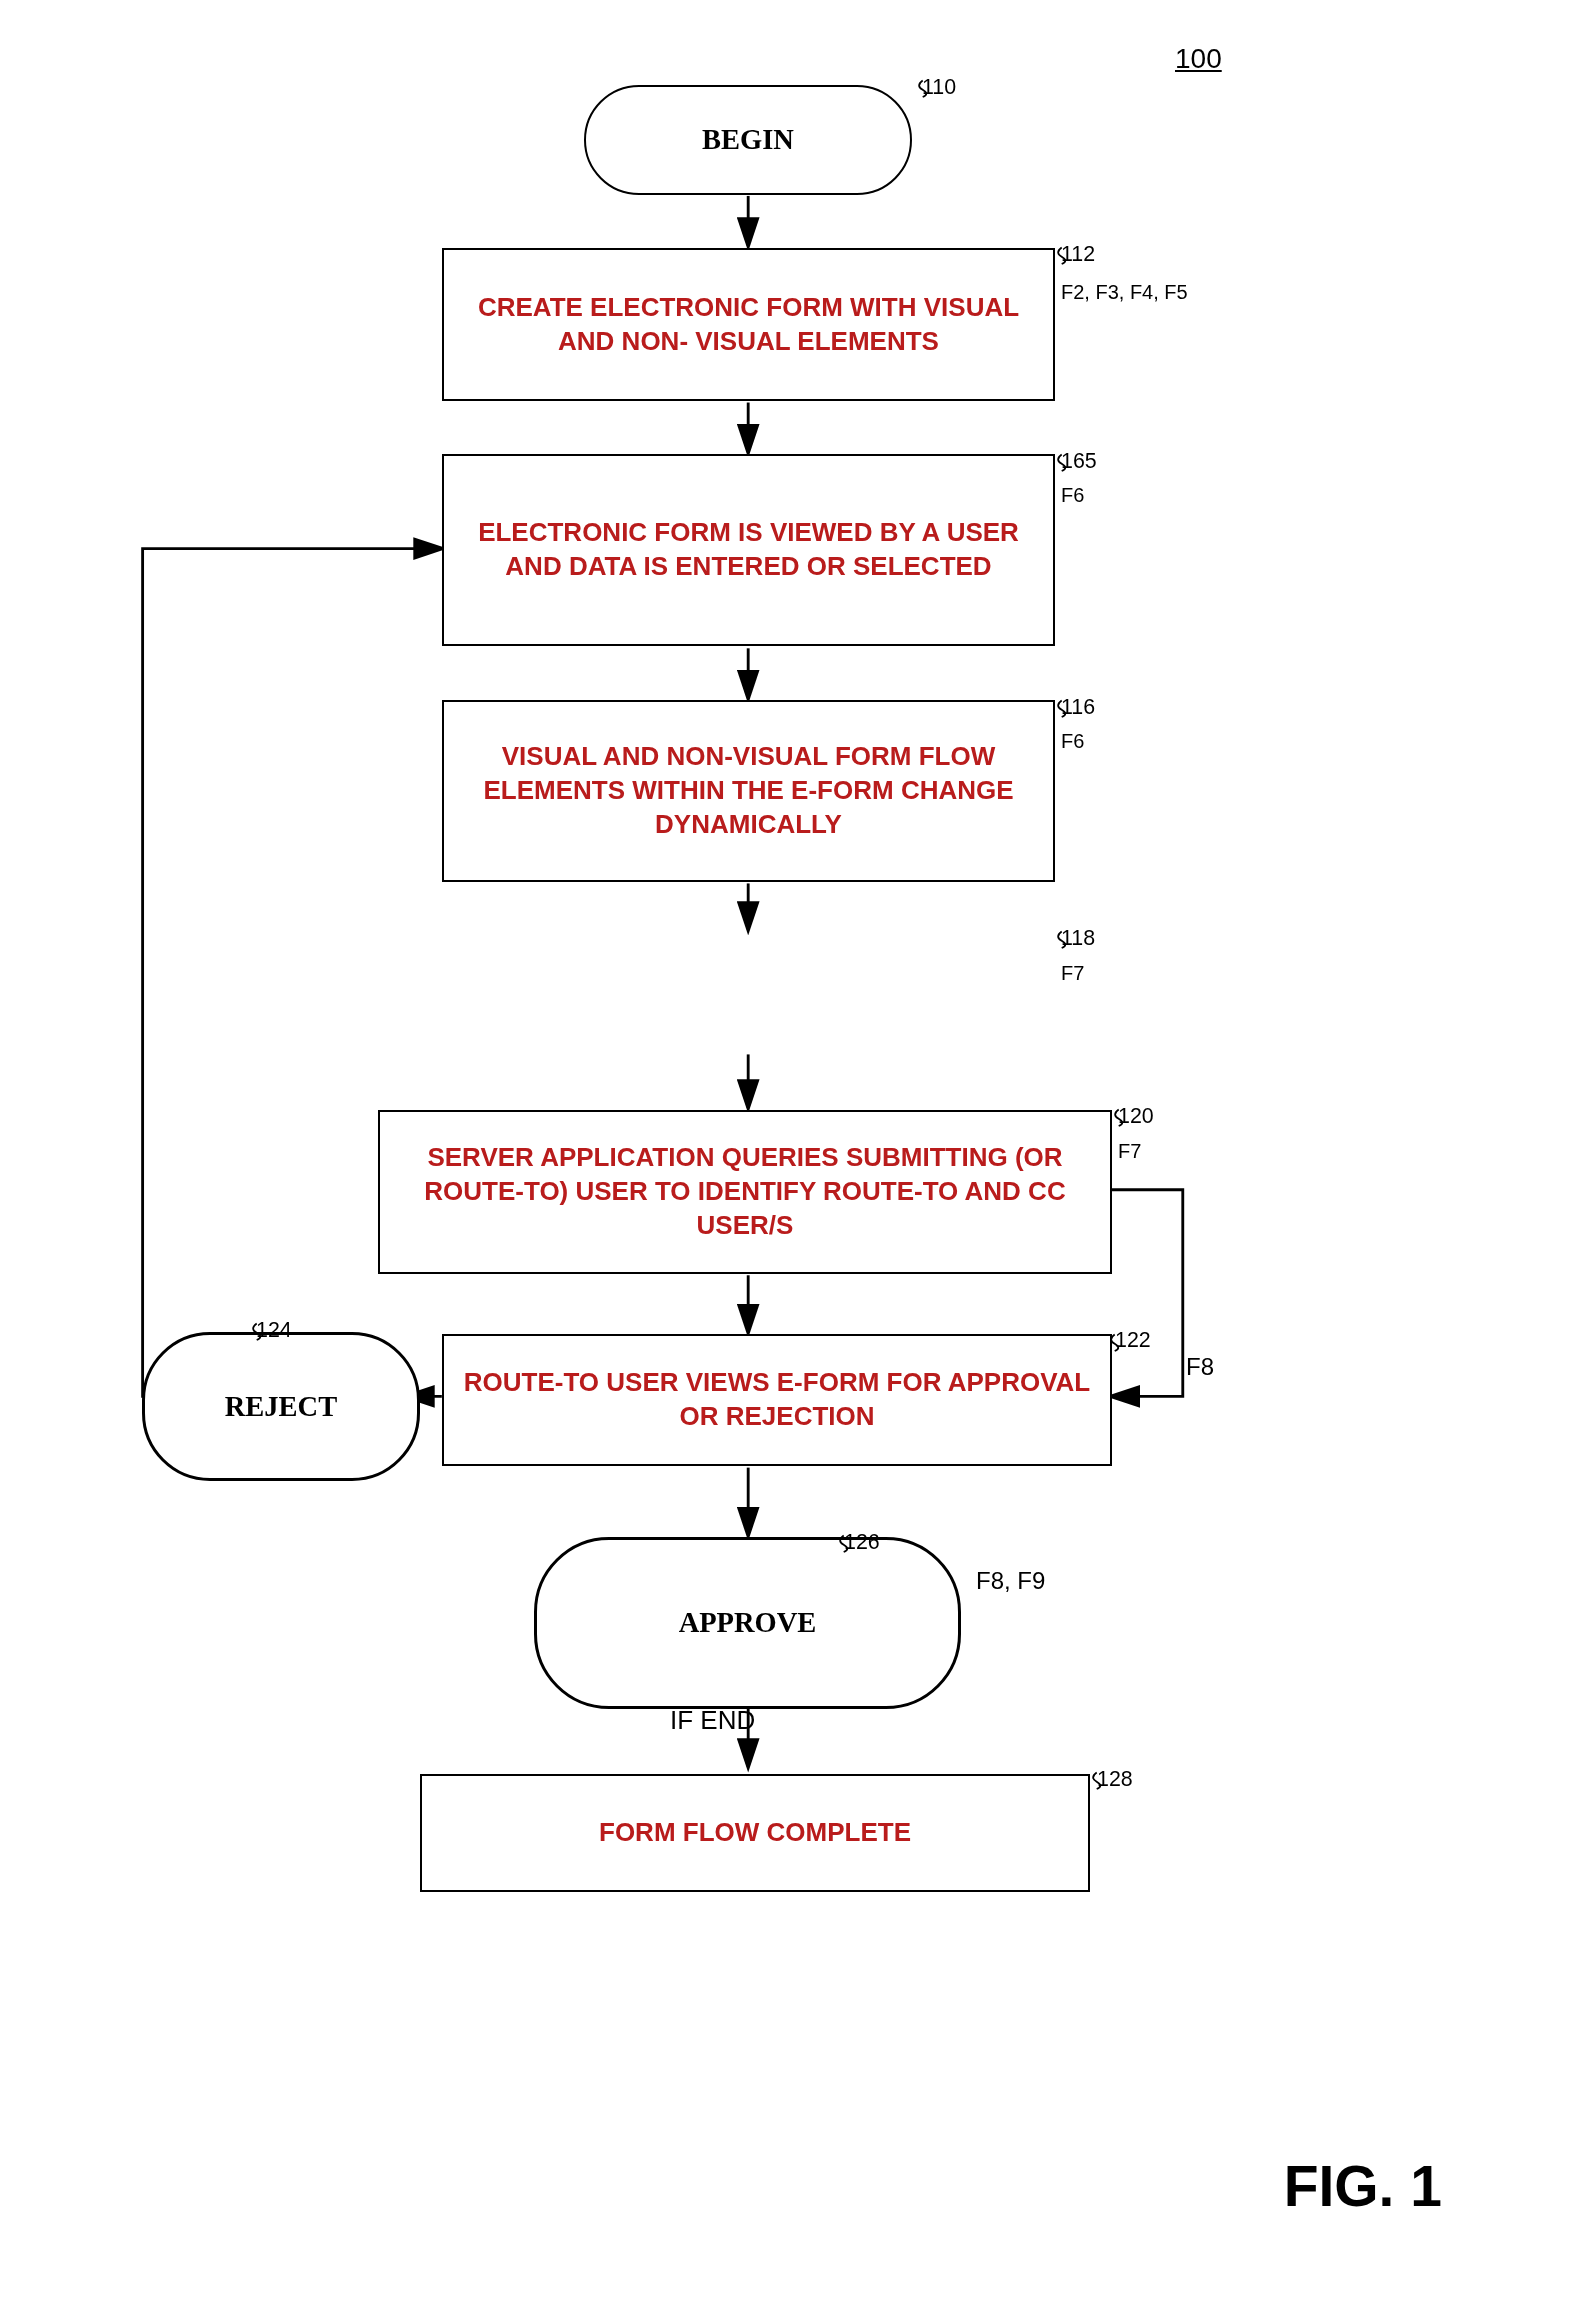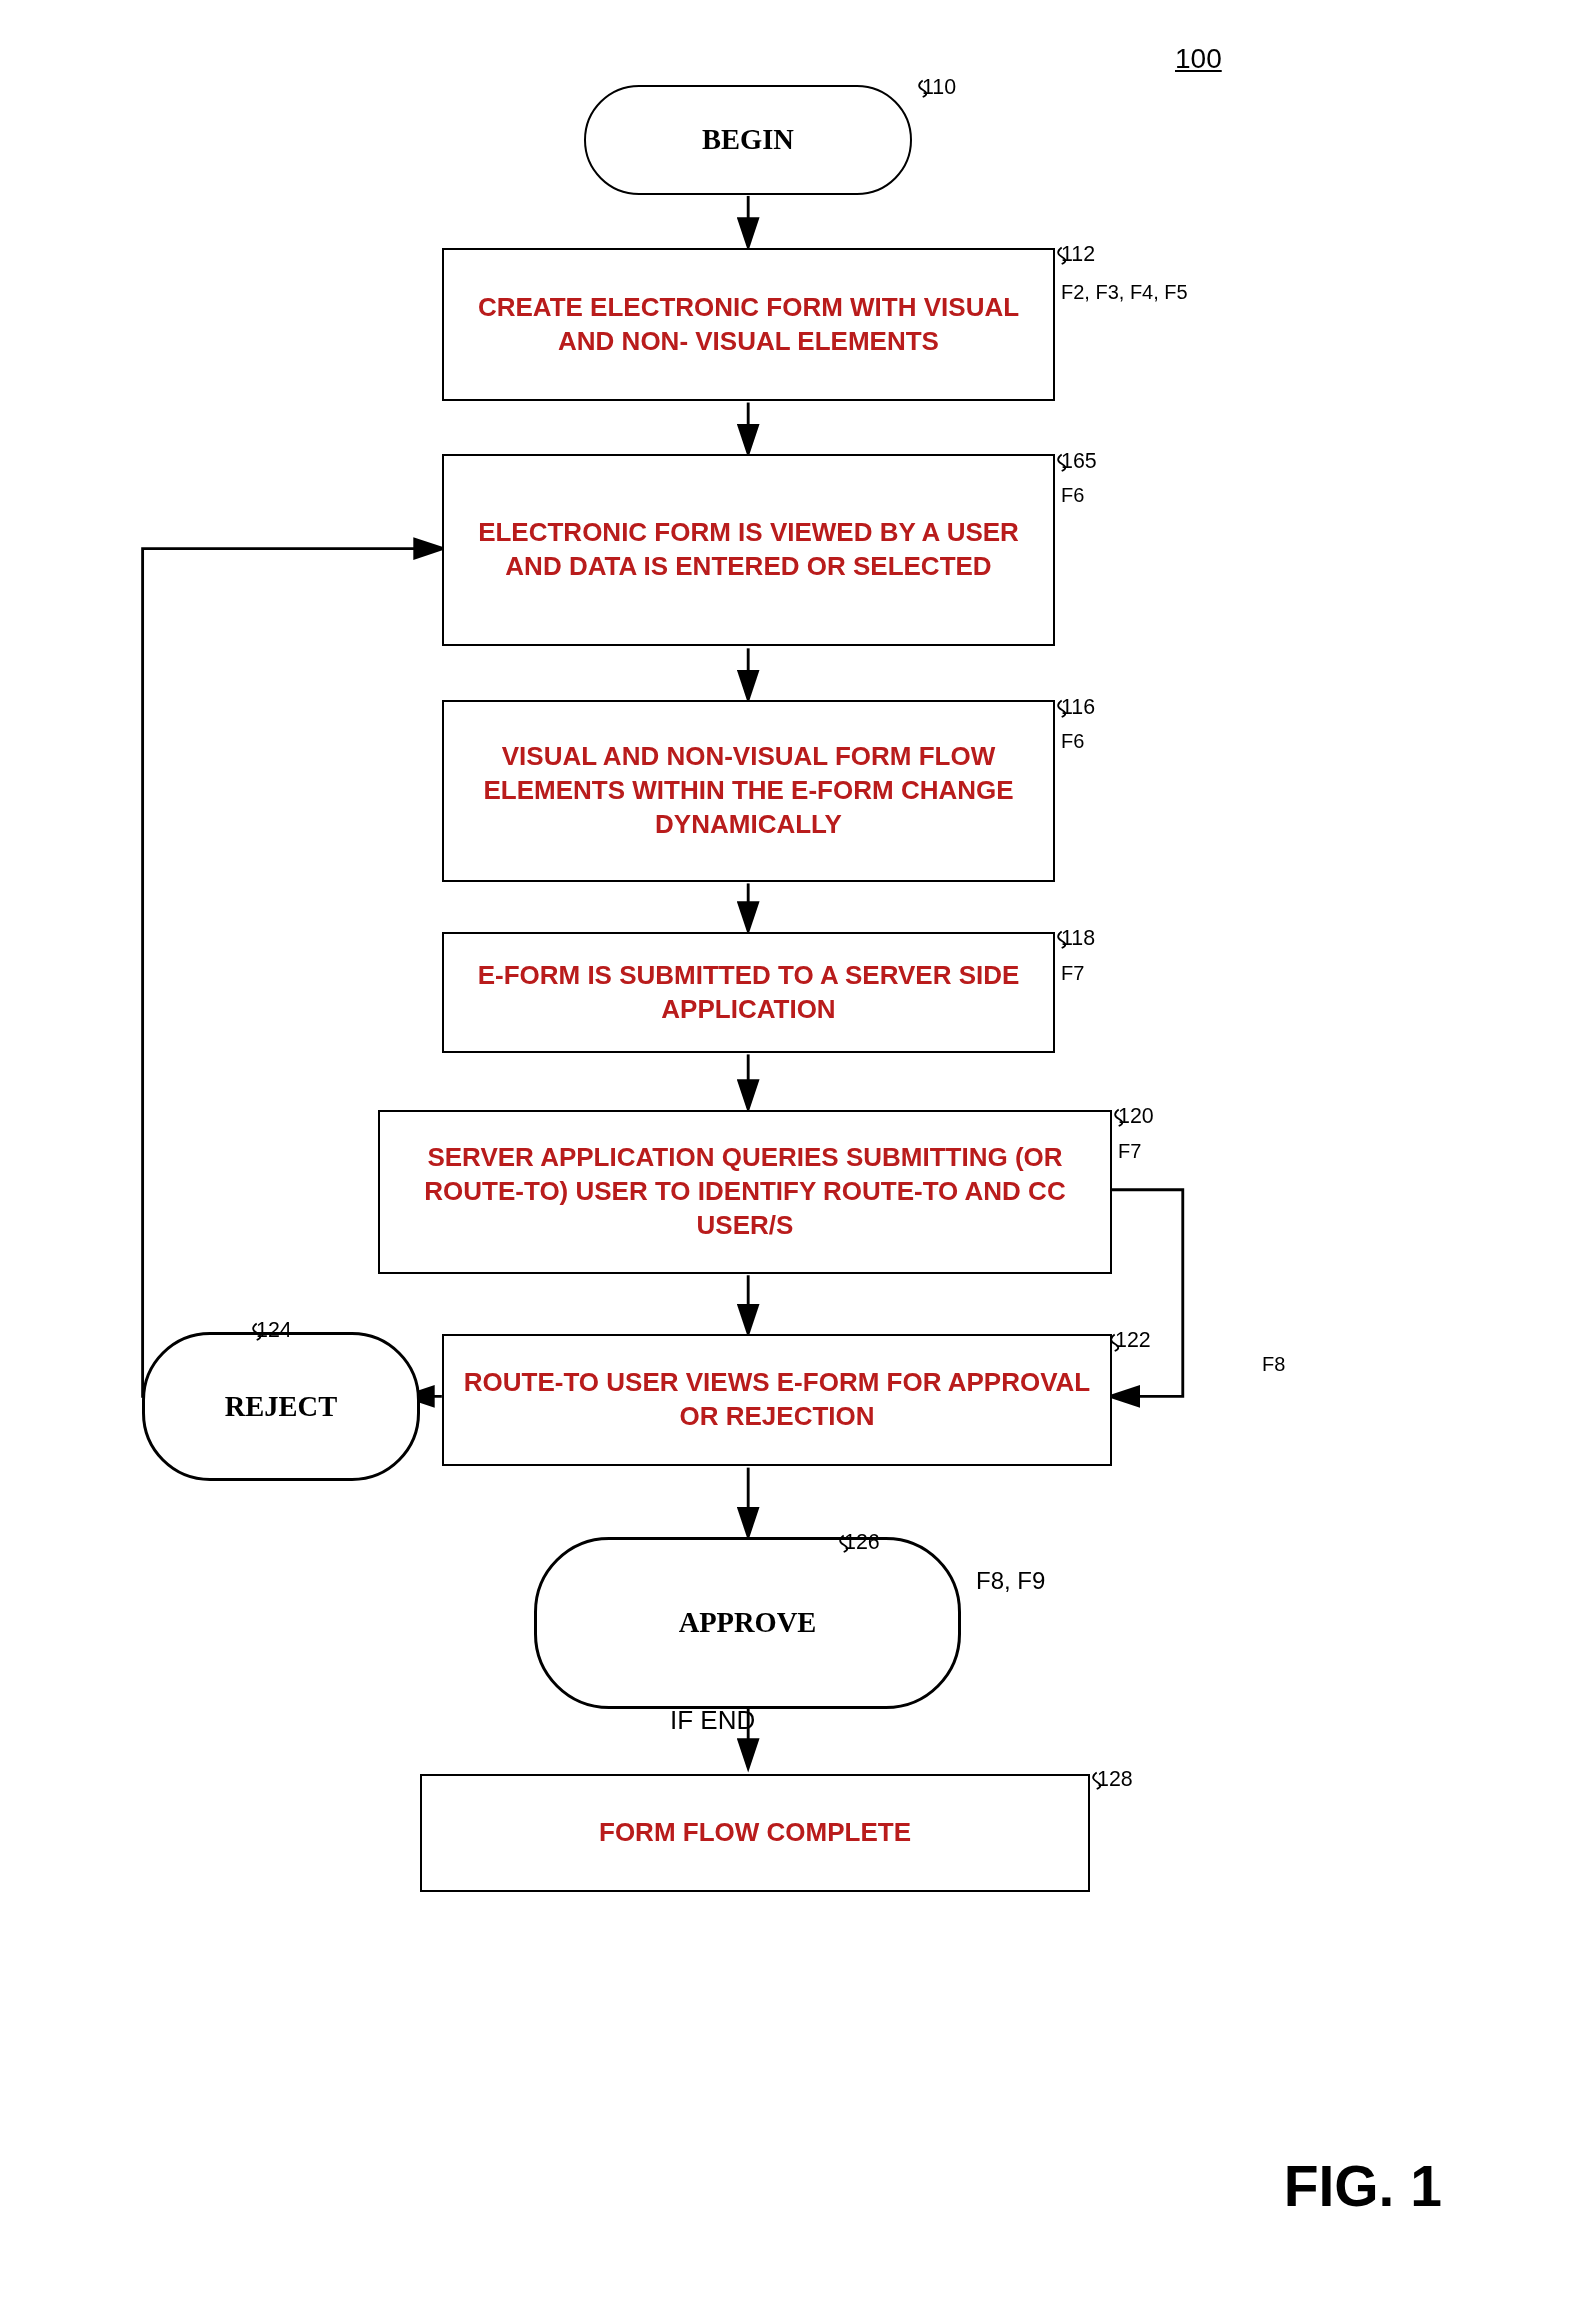--- a/index.html
+++ b/index.html
@@ -159,24 +159,20 @@
 CHANGE DYNAMICALLY</span>
   </div>
 
   <div class="ref-num" style="top:695px; left:1061px;">116</div>
   <svg style="position:absolute;top:697px;left:1051px;width:21.4px;height:21.4px;" viewBox="0 0 30 30" width="21.4" height="21.4">
     <path d="M15,5 Q5,12 15,18 Q25,24 15,28" stroke="#000" stroke-width="2.5" fill="none"></path>
   </svg>
 
   <div class="ref-num" style="top:730px; left:1061px; font-size:20px;">F6</div>
 
-  <div class="fc-node-rect" style="top:932px; left:442px; width:613px; height:121px;">
-    <span class="node-text">E-FORM IS SUBMITTED TO A
-SERVER SIDE APPLICATION</span>
-  </div>
 
   <div class="ref-num" style="top:926px; left:1061px;">118</div>
   <svg style="position:absolute;top:928px;left:1051px;width:21.4px;height:21.4px;" viewBox="0 0 30 30" width="21.4" height="21.4">
     <path d="M15,5 Q5,12 15,18 Q25,24 15,28" stroke="#000" stroke-width="2.5" fill="none"></path>
   </svg>
 
   <div class="ref-num" style="top:962px; left:1061px; font-size:20px;">F7</div>
 
   <div class="fc-node-rect" style="top:1110px; left:378px; width:734px; height:164px;">
     <span class="node-text">SERVER APPLICATION QUERIES
@@ -194,21 +190,21 @@
   <div class="fc-node-rect" style="top:1334px; left:442px; width:670px; height:132px;">
     <span class="node-text">ROUTE-TO USER VIEWS E-FORM
 FOR APPROVAL OR REJECTION</span>
   </div>
 
   <div class="ref-num" style="top:1328px; left:1115px;">122</div>
   <svg style="position:absolute;top:1331px;left:1104px;width:21.4px;height:21.4px;" viewBox="0 0 30 30" width="21.4" height="21.4">
     <path d="M15,5 Q5,12 15,18 Q25,24 15,28" stroke="#000" stroke-width="2.5" fill="none"></path>
   </svg>
 
-  <div class="ref-num" style="top:1353px; left:1254px; font-size:20px;padding-left:8px;">F8</div>
+  <div class="ref-num" style="top:1353px; left:1186px; font-size:24px;">F8</div>
 
   <div class="fc-node-oval" style="top:1332px; left:142px; width:278px; height:149px; border-radius:68px; border-width:3.6px;">
     <span class="node-text">REJECT</span>
   </div>
 
   <div class="ref-num" style="top:1318px; left:256px;">124</div>
   <svg style="position:absolute;top:1320px;left:246px;width:21.4px;height:21.4px;" viewBox="0 0 30 30" width="21.4" height="21.4">
     <path d="M15,5 Q5,12 15,18 Q25,24 15,28" stroke="#000" stroke-width="2.5" fill="none"></path>
   </svg>
 

